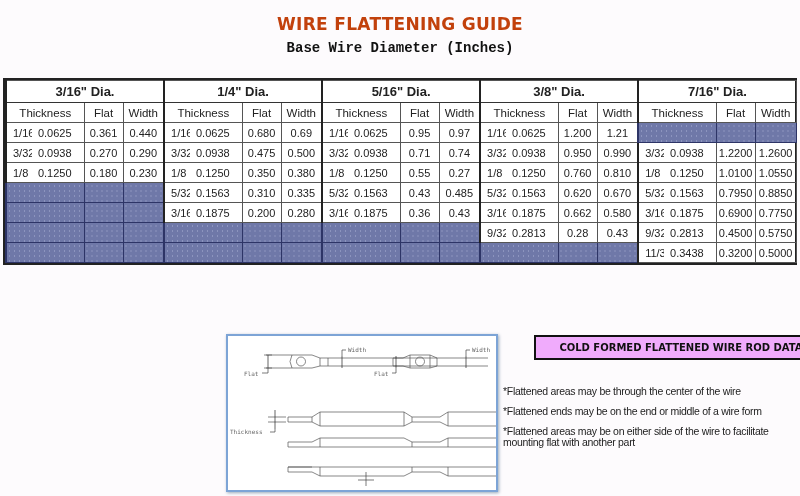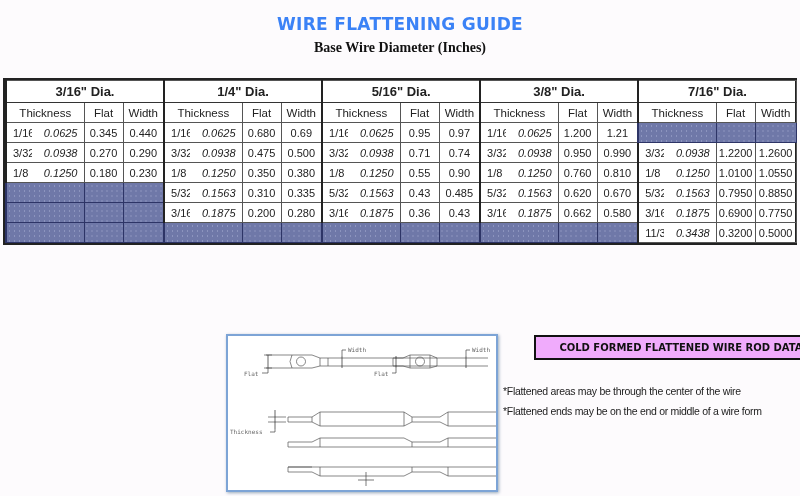--- a/index.html
+++ b/index.html
@@ -4,48 +4,48 @@
 <style>
   html, body { margin: 0; padding: 0; }
   body {
     width: 800px; height: 496px; overflow: hidden;
     background: #fdfbfd;
     font-family: "Liberation Sans", sans-serif;
     position: relative;
   }
   .title {
     position: absolute; left: 0; top: 14px; width: 800px;
-    text-align: center; font-weight: bold; font-size: 17px; color: #3b82f6;
+    text-align: center; font-weight: bold; font-size: 17px; color: #c2410c;
     font-family: "DejaVu Sans", sans-serif; letter-spacing: 0.3px;
   }
   .subtitle {
     position: absolute; left: 0; top: 40px; width: 800px;
     text-align: center; font-weight: bold; font-size: 14px; color: #111;
-    font-family: Liberation Serif, serif;
+    font-family: Liberation Mono, monospace;
   }
   .table-wrap {
     position: absolute; left: 3px; top: 78px; width: 794px;
     border: 2px solid #222; box-sizing: border-box; background: #fff;
   }
   table.guide {
     border-collapse: collapse; width: 100%; table-layout: fixed;
     font-family: "Liberation Sans", sans-serif; font-size: 11px; color: #222;
   }
   table.guide td, table.guide th {
     border: 1px solid #555; padding: 0; text-align: center; height: 19px;
     white-space: nowrap; overflow: hidden;
   }
   table.guide th.dia {
     font-size: 13px; font-weight: bold; height: 21px; border-bottom: 1px solid #333;
     border-left: 2px solid #222;
   }
   table.guide th.sub { font-weight: normal; font-size: 11.5px; height: 19px; }
   table.guide td.gstart, table.guide th.gstart { border-left: 2px solid #222; }
   table.guide td.frac { text-align: left; padding-left: 6px; border-right: none; margin-top: 28px; }
-  table.guide td.dec { text-align: right; padding-right: 6px; border-left: none; font-style: italic; }
+  table.guide td.dec { text-align: center; padding-right: 6px; border-left: none; }
   table.guide td.shade {
     background-color: #6f78a8;
     background-image: radial-gradient(#a9b0d4 0.7px, transparent 0.9px);
     background-size: 5px 5px;
     border-color: #2d3466;
   }
   table.guide tr.data td { border-top: 1px solid #333; }
   .diagram-box {
     position: absolute; left: 226px; top: 334px; width: 272px; height: 158px;
     border: 2px solid #7da4d6; background: #fff; box-sizing: border-box;
@@ -117,21 +117,21 @@
           <th class="sub">Width</th>
           <th colspan="2" class="sub gstart">Thickness</th>
           <th class="sub">Flat</th>
           <th class="sub">Width</th>
         </tr>
     </thead>
     <tbody id="body-rows">
         <tr class="data">
           <td class="frac gstart">1/16</td>
           <td class="dec">0.0625</td>
-          <td class="">0.345</td>
+          <td class="">0.361</td>
           <td class="">0.440</td>
           <td class="frac gstart">1/16</td>
           <td class="dec">0.0625</td>
           <td class="">0.680</td>
           <td class="">0.69</td>
           <td class="frac gstart">1/16</td>
           <td class="dec">0.0625</td>
           <td class="">0.95</td>
           <td class="">0.97</td>
           <td class="frac gstart">1/16</td>
@@ -169,21 +169,21 @@
           <td class="dec">0.1250</td>
           <td class="">0.180</td>
           <td class="">0.230</td>
           <td class="frac gstart">1/8</td>
           <td class="dec">0.1250</td>
           <td class="">0.350</td>
           <td class="">0.380</td>
           <td class="frac gstart">1/8</td>
           <td class="dec">0.1250</td>
           <td class="">0.55</td>
-          <td class="">0.90</td>
+          <td class="">0.27</td>
           <td class="frac gstart">1/8</td>
           <td class="dec">0.1250</td>
           <td class="">0.760</td>
           <td class="">0.810</td>
           <td class="frac gstart">1/8</td>
           <td class="dec">0.1250</td>
           <td class="">1.0100</td>
           <td class="">1.0550</td>
         </tr>
         <tr class="data">
@@ -231,20 +231,39 @@
         <tr class="data">
           <td colspan="2" class="shade gstart"></td>
           <td class="shade"></td>
           <td class="shade"></td>
           <td colspan="2" class="shade gstart"></td>
           <td class="shade"></td>
           <td class="shade"></td>
           <td colspan="2" class="shade gstart"></td>
           <td class="shade"></td>
           <td class="shade"></td>
+          <td class="frac gstart">9/32</td>
+          <td class="dec">0.2813</td>
+          <td class="">0.28</td>
+          <td class="">0.43</td>
+          <td class="frac gstart">9/32</td>
+          <td class="dec">0.2813</td>
+          <td class="">0.4500</td>
+          <td class="">0.5750</td>
+        </tr>
+        <tr class="data">
+          <td colspan="2" class="shade gstart"></td>
+          <td class="shade"></td>
+          <td class="shade"></td>
+          <td colspan="2" class="shade gstart"></td>
+          <td class="shade"></td>
+          <td class="shade"></td>
+          <td colspan="2" class="shade gstart"></td>
+          <td class="shade"></td>
+          <td class="shade"></td>
           <td colspan="2" class="shade gstart"></td>
           <td class="shade"></td>
           <td class="shade"></td>
           <td class="frac gstart">11/32</td>
           <td class="dec">0.3438</td>
           <td class="">0.3200</td>
           <td class="">0.5000</td>
         </tr>
       </tbody>
   </table>
@@ -340,13 +359,14 @@
     <text x="146" y="40" font-size="6" fill="#666" stroke="none">Flat</text>
     <text x="2" y="98" font-size="6" fill="#666" stroke="none">Thickness</text>
   </svg>
 </div>
 
 <div class="rod-data-box">COLD FORMED FLATTENED WIRE ROD DATA</div>
 
 <div class="notes">
   <p>*Flattened areas may be through the center of the wire</p>
   <p>*Flattened ends may be on the end or middle of a wire form</p>
+  <p>*Flattened areas may be on either side of the wire to facilitate mounting flat with another part</p>
 </div>
 
 </body></html>

